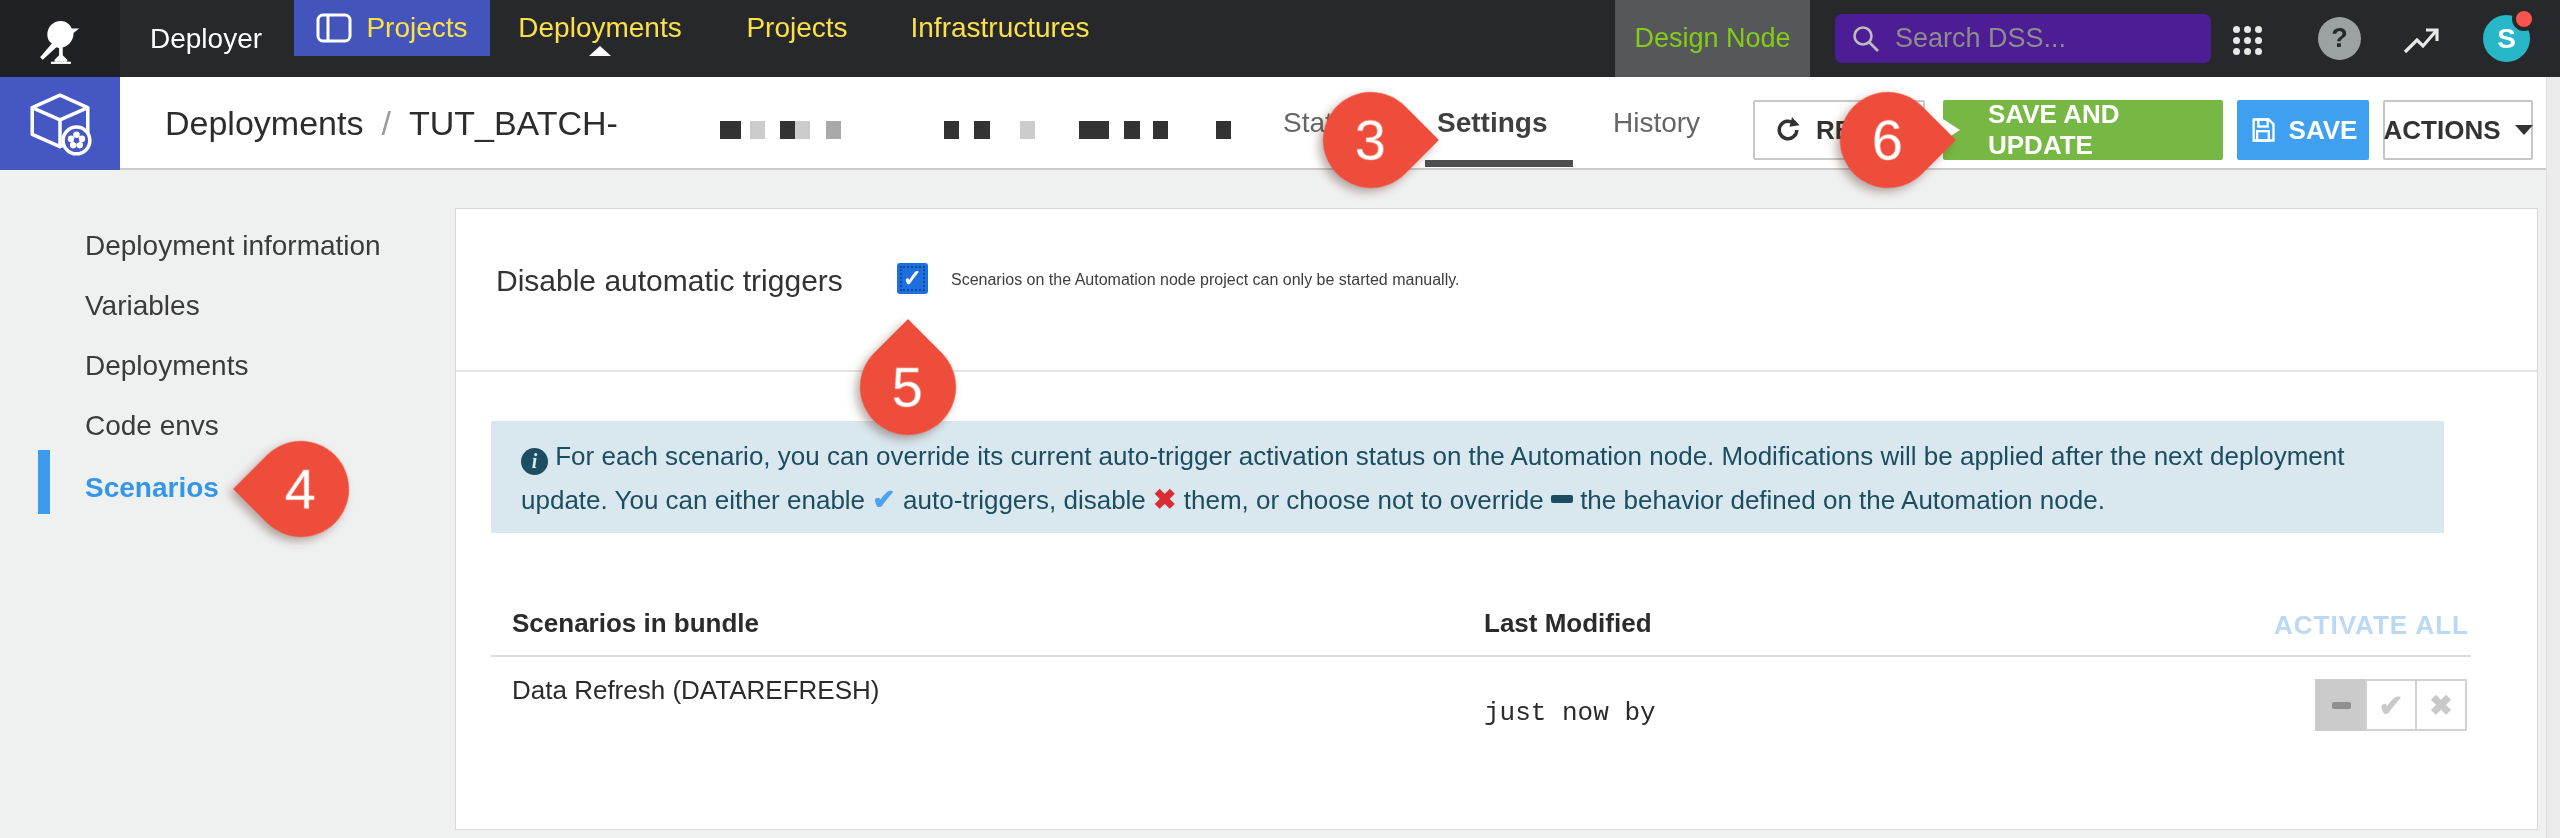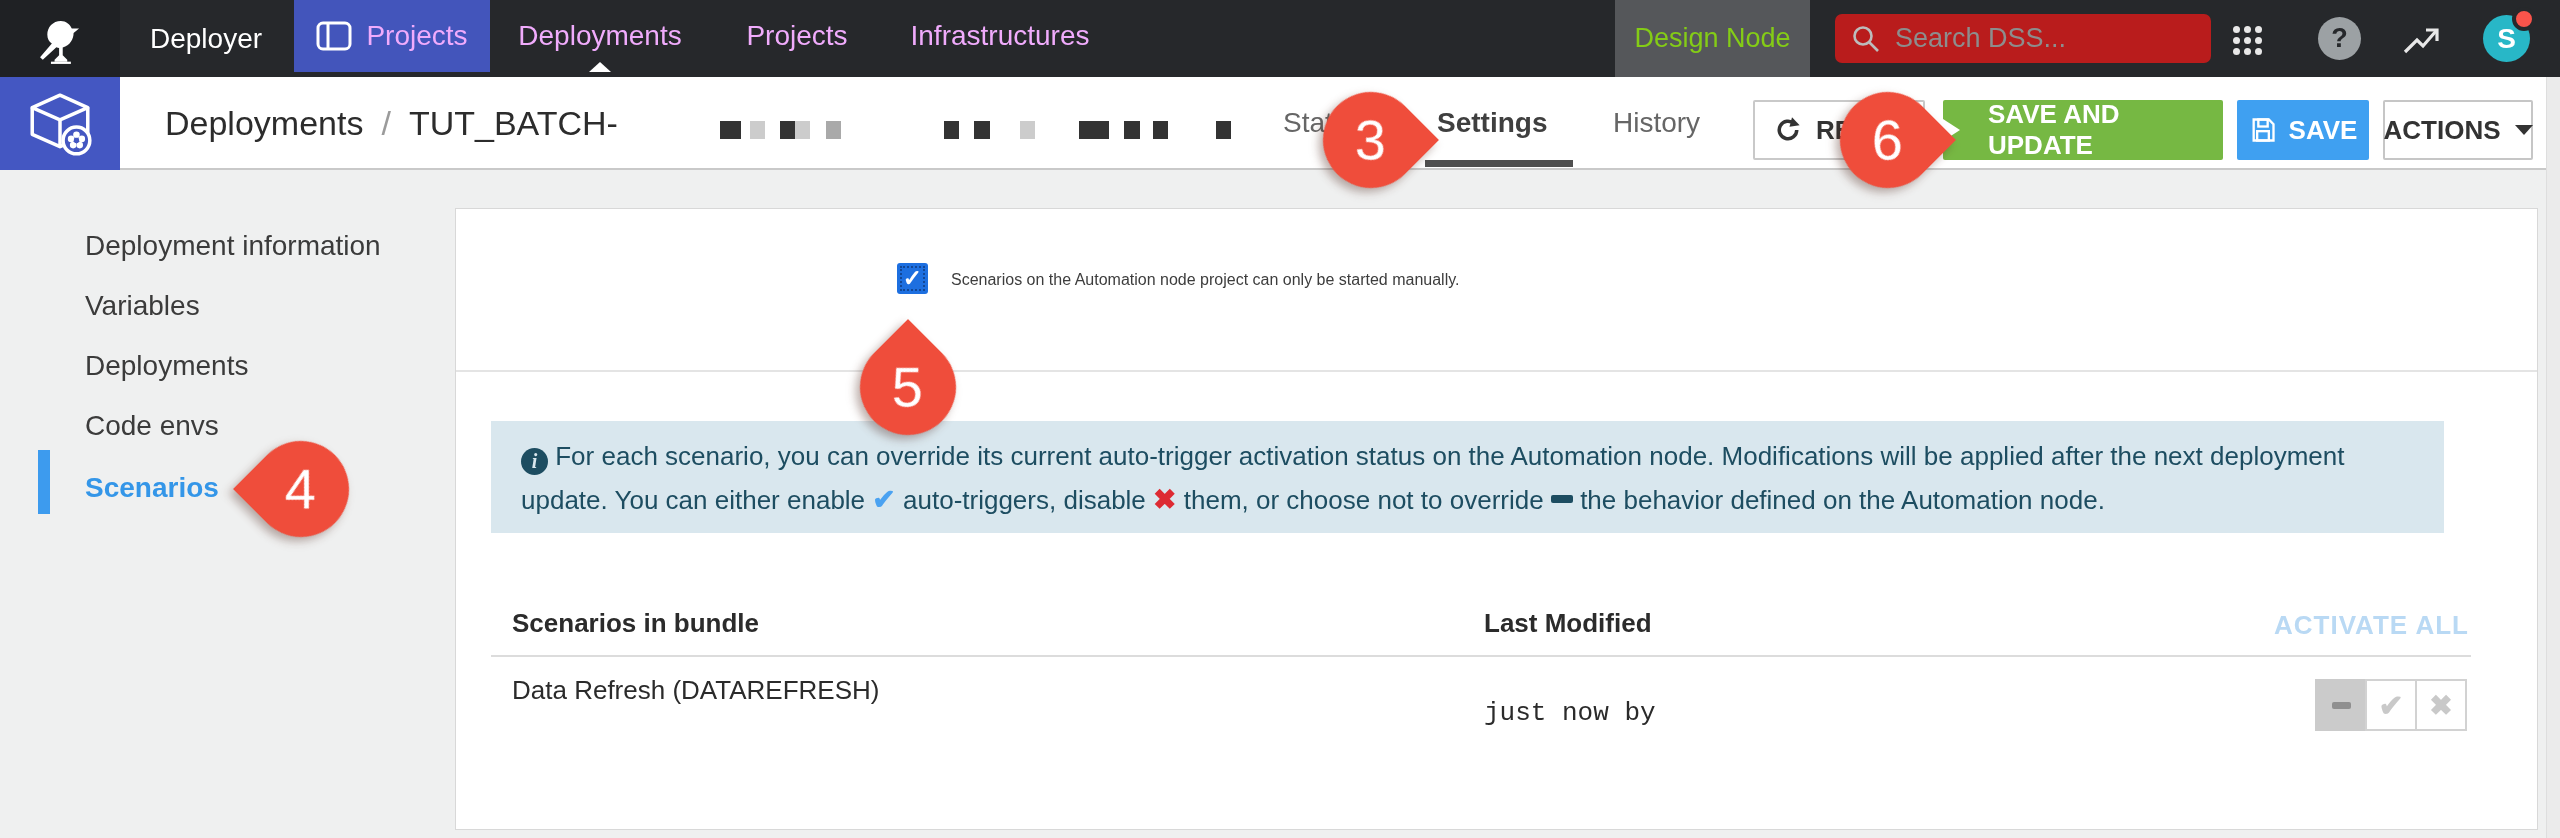--- a/index.html
+++ b/index.html
@@ -3,28 +3,28 @@
 <meta charset="utf-8">
 <style>
   * { margin:0; padding:0; box-sizing:border-box; }
   body { font-family:"Liberation Sans", sans-serif; background:#fff; }
   .page { position:relative; width:2560px; height:838px; overflow:hidden; background:#eff0f0; }
 
   
   .topnav { position:absolute; left:0; top:0; width:2560px; height:77px; background:#26282b; }
   .logo-block { position:absolute; left:0; top:0; width:120px; height:77px; background:#1f2124; display:flex; align-items:center; justify-content:center; }
   .brand { position:absolute; left:122px; top:0; height:77px; line-height:77px; padding:0 28px; color:#fff; font-size:28px; }
-  .nav-item { position:absolute; top:0; height:72px; display:flex; align-items:center; justify-content:center; color:#f0abfc; font-size:28px; }
+  .nav-item { position:absolute; top:0; height:56px; display:flex; align-items:center; justify-content:center; color:#fde047; font-size:28px; }
   .nav-projects-tab { left:294px; width:196px; background:#4355bb; gap:14px; }
   .nav-deployments { left:500px; width:200px; }
   .nav-deployments::after { content:""; position:absolute; bottom:0; left:50%; margin-left:-11px; border-left:11px solid transparent; border-right:11px solid transparent; border-bottom:10px solid #fff; }
   .nav-projects2 { left:722px; width:150px; }
   .nav-infra { left:890px; width:220px; }
   .design-node { position:absolute; left:1615px; top:0; width:195px; height:77px; background:#55575a; display:flex; align-items:center; justify-content:center; color:#84cc16; font-size:27px; }
-  .search-box { position:absolute; left:1835px; top:14px; width:376px; height:49px; background:#b91c1c; border-radius:7px; display:flex; align-items:center; padding:0 16px; gap:14px; }
+  .search-box { position:absolute; left:1835px; top:14px; width:376px; height:49px; background:#4c1d95; border-radius:7px; display:flex; align-items:center; padding:0 16px; gap:14px; }
   .search-box input { background:transparent; border:none; outline:none; color:#c9c9c9; font-size:27px; width:260px; font-family:"Liberation Sans", sans-serif; }
   .search-box input::placeholder { color:#8d8d8d; opacity:1; }
   .waffle { position:absolute; left:2233px; top:26px; width:48px; height:26px; display:grid; grid-template-columns:repeat(3,7px); grid-template-rows:repeat(3,7px); gap:4px; }
   .waffle span { width:7px; height:7px; border-radius:50%; background:#e8e8e8; }
   .help-circle { position:absolute; left:2318px; top:17px; width:43px; height:43px; border-radius:50%; background:#9ca1a4; color:#26282b; font-size:27px; font-weight:bold; display:flex; align-items:center; justify-content:center; }
   .trend { position:absolute; left:2402px; top:20px; }
   .avatar { position:absolute; left:2483px; top:15px; width:47px; height:47px; border-radius:50%; background:#28b7c7; color:#fff; font-size:28px; font-weight:bold; display:flex; align-items:center; justify-content:center; }
   .avatar .dot { position:absolute; right:-6px; top:-8px; width:24px; height:24px; border-radius:50%; background:#f9544b; border:4px solid #26282b; }
 
   
@@ -222,20 +222,21 @@
 
   <div class="content">
     <div class="side-item" style="top:61px">Deployment information</div>
     <div class="side-item" style="top:121px">Variables</div>
     <div class="side-item" style="top:181px">Deployments</div>
     <div class="side-item" style="top:241px">Code envs</div>
     <div class="side-item active" style="top:303px">Scenarios</div>
     <div class="side-indicator"></div>
 
     <div class="panel">
+      <div class="trigger-label">Disable automatic triggers</div>
       <div class="checkbox">
         <span>✓</span>
       </div>
       <div class="trigger-help">Scenarios on the Automation node project can only be started manually.</div>
       <div class="hr1"></div>
 
       <div class="infobox">
         <span class="info-i">i</span>
         <span>For each scenario, you can override its current auto-trigger activation status on the Automation node. Modifications will be applied after the next deployment update. You can either enable</span>
         <span class="ic-check">✔</span>

